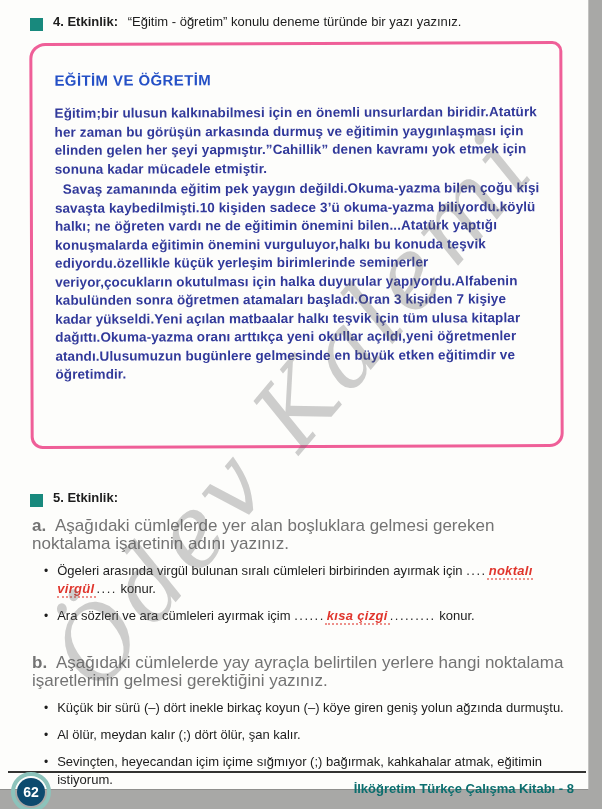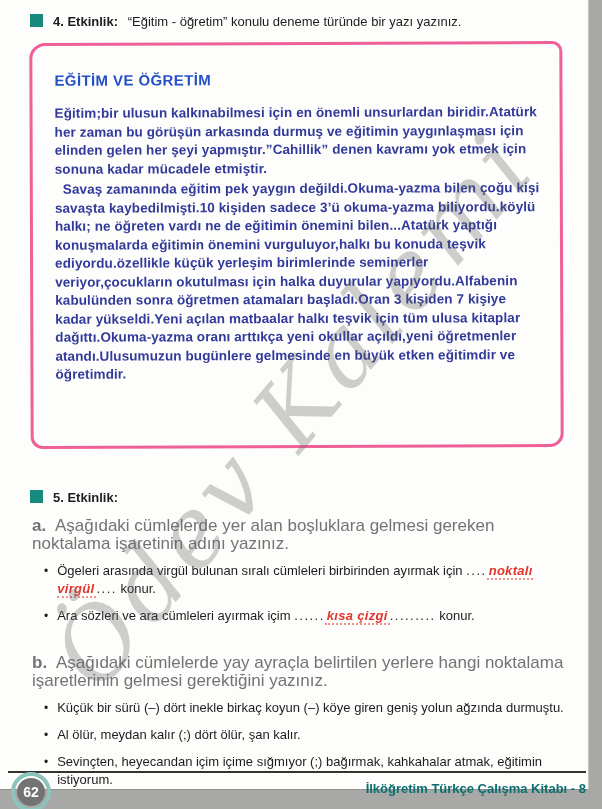--- a/index.html
+++ b/index.html
@@ -27,21 +27,21 @@
     font-family: "DejaVu Serif", serif;
     font-style: italic;
     font-size: 96px;
     letter-spacing: 6px;
     color: rgba(95, 95, 95, 0.30);
     white-space: nowrap;
     z-index: 9;
     pointer-events: none;
   }
   
-  .act-header { display: flex; align-items: flex-start; margin-top: 4px; font-size: 13px; line-height: 19px; color: #1d1d1d; }
+  .act-header { display: flex; align-items: flex-end; margin-top: 4px; font-size: 13px; line-height: 19px; color: #1d1d1d; }
   .sq {
     display: inline-block; width: 13px; height: 13px;
     background: #18897d; margin: 2px 10px 0 0; flex: 0 0 auto;
   }
   .act-label { font-weight: bold; margin-right: 6px; white-space: nowrap; }
   .act-prompt { }
 
   
   .essay-box {
     position: relative;
@@ -102,27 +102,27 @@
   }
   .badge-ring {
     position: absolute; left: 11px; top: 772px;
     width: 40px; height: 40px; border-radius: 50%;
     border: 4px solid #8cc3bb;
     z-index: 11;
   }
   .page-badge {
     position: absolute; left: 17px; top: 778px;
     width: 28px; height: 28px; border-radius: 50%;
-    background: #737373;
+    background: #0c4a6e;
     color: #ffffff; font-weight: bold; font-size: 14px;
     display: flex; align-items: center; justify-content: center;
     z-index: 12;
   }
   .footer-title {
-    position: absolute; right: 16px; top: 781px;
+    position: absolute; right: 28px; top: 781px;
     color: #0b6e6e; font-weight: bold; font-size: 13px;
     z-index: 12;
   }
 </style>
 </head>
 <body>
 
 <div class="scan">
   <div class="page">
 

